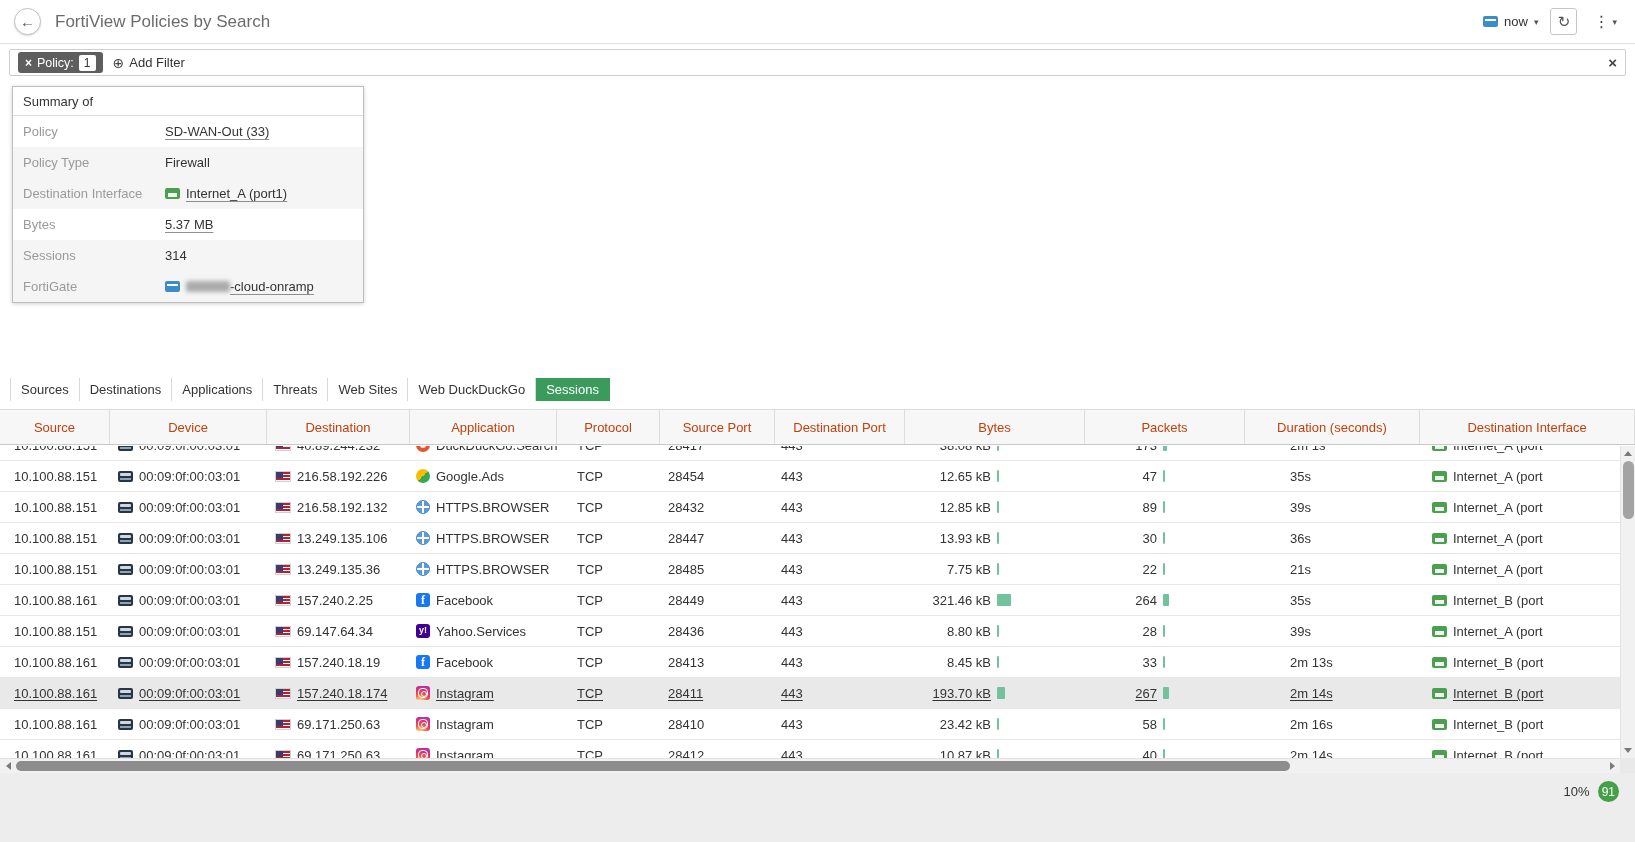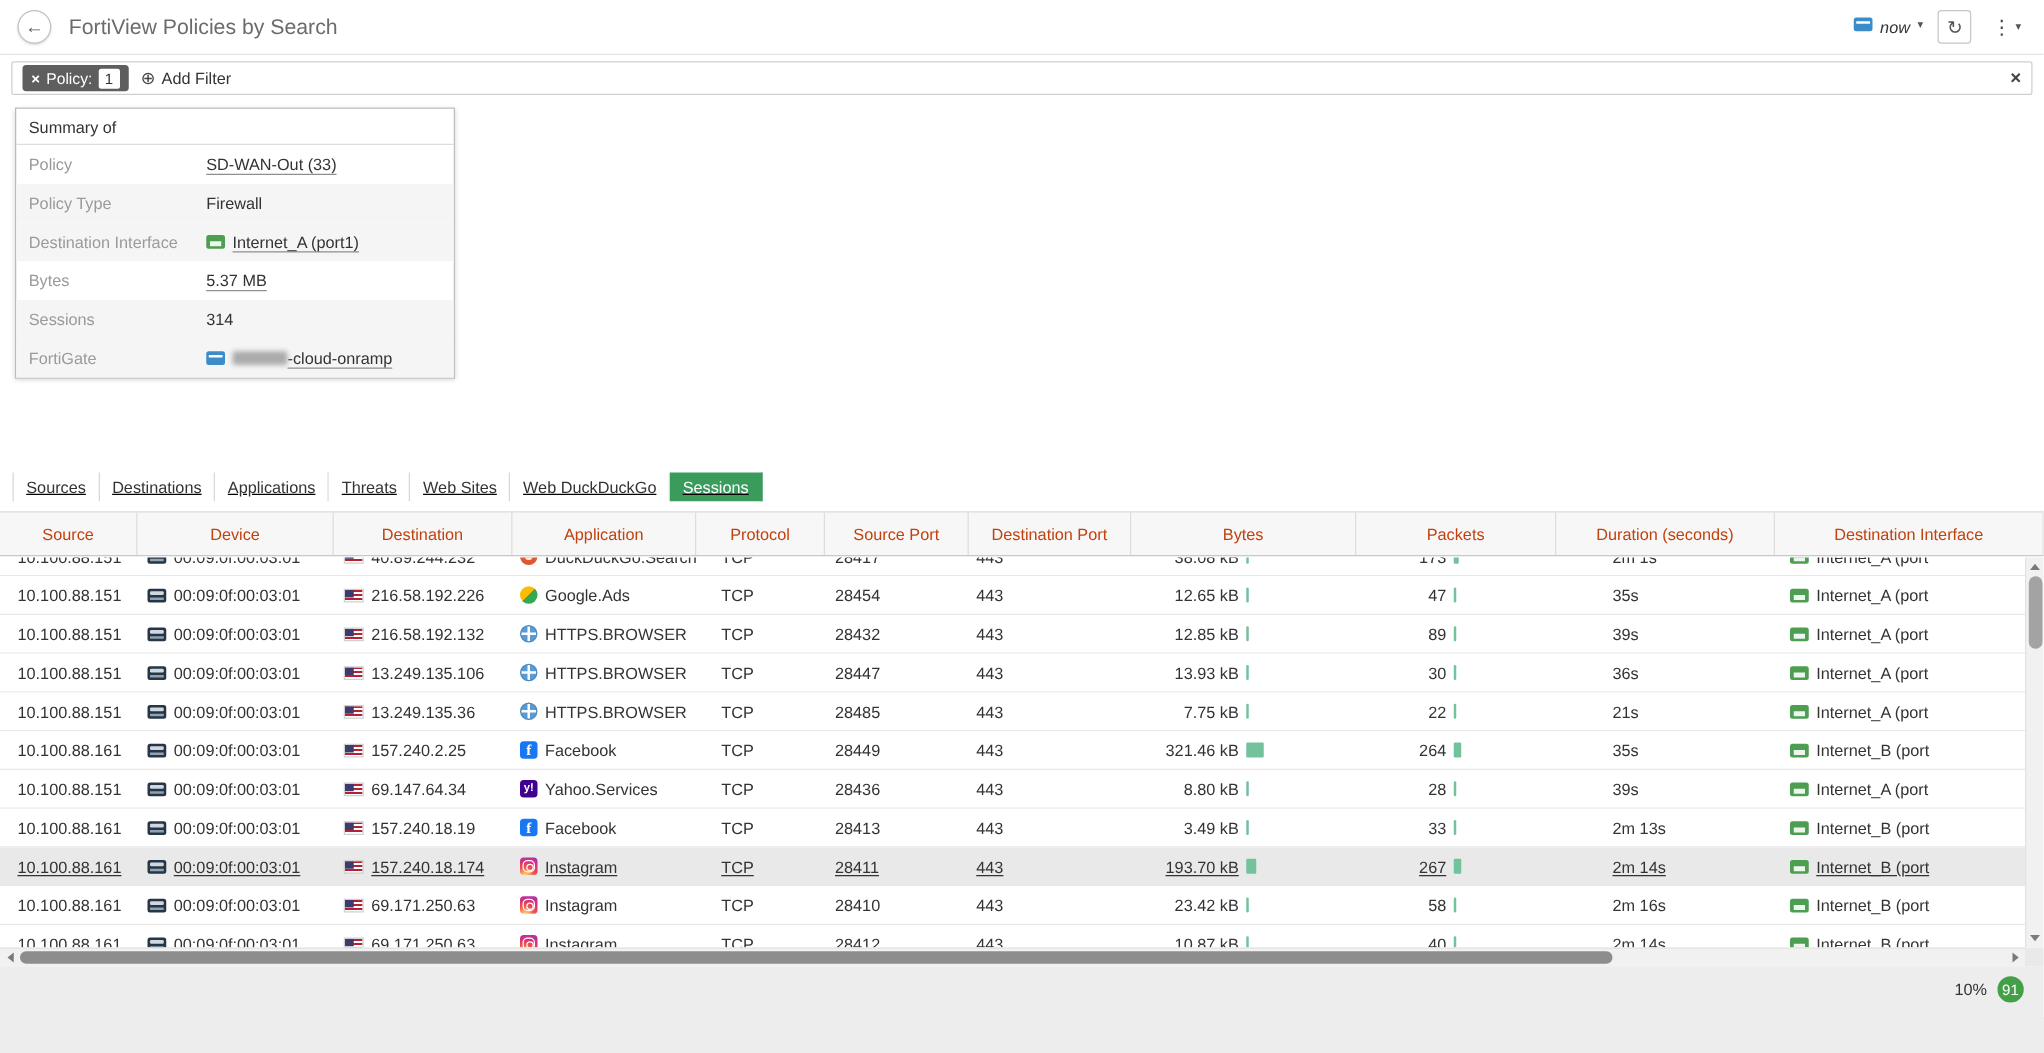--- a/index.html
+++ b/index.html
@@ -8,21 +8,21 @@
   .screen{position:relative;width:1635px;height:842px;background:#fff;}
 
   
   .titlebar{position:absolute;top:0;left:0;right:0;height:44px;background:#fff;
     border-bottom:1px solid #e3e3e3;display:flex;align-items:center;padding:0 14px;}
   .back-btn{width:27px;height:27px;border-radius:50%;border:1px solid #c2c2c2;background:#fff;
     display:flex;align-items:center;justify-content:center;font-size:15px;color:#555;
     box-shadow:0 1px 2px rgba(0,0,0,.15);cursor:pointer;}
   .page-title{margin-left:14px;font-size:17px;font-weight:normal;color:#6b6b6b;}
   .tb-right{margin-left:auto;display:flex;align-items:center;gap:12px;}
-  .time-ctrl{display:flex;gap:6px;cursor:pointer;font-style:italic;}
+  .time-ctrl{display:flex;align-items:center;gap:6px;cursor:pointer;}
   .time-label{font-size:13px;color:#333;}
   .caret{font-size:9px;color:#555;}
   .icon-btn{width:27px;height:27px;border:1px solid #c6c6c6;border-radius:3px;background:#fff;
     display:flex;align-items:center;justify-content:center;font-size:15px;color:#555;cursor:pointer;}
   .kebab{display:flex;align-items:center;gap:3px;font-size:16px;color:#444;cursor:pointer;padding:0 4px;}
 
   
   .filterbar{position:absolute;top:44px;left:0;right:0;height:37px;background:#fff;padding:5px 9px;}
   .filter-box{height:27px;border:1px solid #cfcfcf;border-radius:2px;display:flex;align-items:center;
     padding:0 8px;gap:10px;background:#fff;}
@@ -41,21 +41,21 @@
   .s-title{height:29px;line-height:29px;padding-left:10px;font-size:13px;color:#333;border-bottom:1px solid #ddd;}
   .srow{display:flex;align-items:center;height:31px;font-size:13px;}
   .srow.alt{background:#f5f5f5;}
   .slabel{width:152px;padding-left:10px;color:#9a9a9a;flex:0 0 auto;}
   .svalue{display:flex;align-items:center;color:#333;}
   .linkish{text-decoration:underline;text-underline-offset:3px;text-decoration-color:#8f8f8f;}
   .mini-ic{margin-right:6px;}
   .redacted{display:inline-block;width:44px;height:11px;background:#ababab;border-radius:2px;filter:blur(2px);}
 
   
-  .tabs{position:absolute;left:10px;top:378px;height:23px;display:flex;align-items:stretch;text-decoration:underline;}
+  .tabs{position:absolute;left:10px;top:378px;height:23px;display:flex;align-items:stretch;}
   .tab{display:flex;align-items:center;padding:0 10px;font-size:13px;color:#333;background:#fff;
     border-right:1px solid #d8d8d8;cursor:pointer;white-space:nowrap;}
   .tab:first-child{border-left:1px solid #d8d8d8;}
   .tab.active{background:#3a9b5c;color:#fff;border-color:#3a9b5c;}
 
   
   .thead{position:absolute;left:0;top:409px;width:1635px;height:36px;display:flex;background:#f7f7f7;
     border-top:1px solid #dcdcdc;border-bottom:1px solid #c9c9c9;}
   .th{display:flex;align-items:center;justify-content:center;font-size:13px;color:#c2410c;
     border-right:1px solid #ddd;cursor:pointer;flex:0 0 auto;white-space:nowrap;overflow:hidden;}
@@ -543,21 +543,21 @@
         <div class="td c-proto" style="width: 103px;">
           <span class="txt">TCP</span>
         </div>
         <div class="td c-sport" style="width: 115px;">
           <span class="txt">28413</span>
         </div>
         <div class="td c-dport" style="width: 130px;">
           <span class="txt">443</span>
         </div>
         <div class="td c-bytes" style="width: 180px;">
-          <span class="txt num">3.49 kB</span>
+          <span class="txt num">8.45 kB</span>
           <span class="bar" style="width: 2px;"></span>
         </div>
         <div class="td c-pkts" style="width: 160px;">
           <span class="txt num2">33</span>
           <span class="bar" style="width: 2px;"></span>
         </div>
         <div class="td c-dur" style="width: 175px;">
           <span class="txt">2m 13s</span>
         </div>
         <div class="td c-if" style="width: 200px;">

